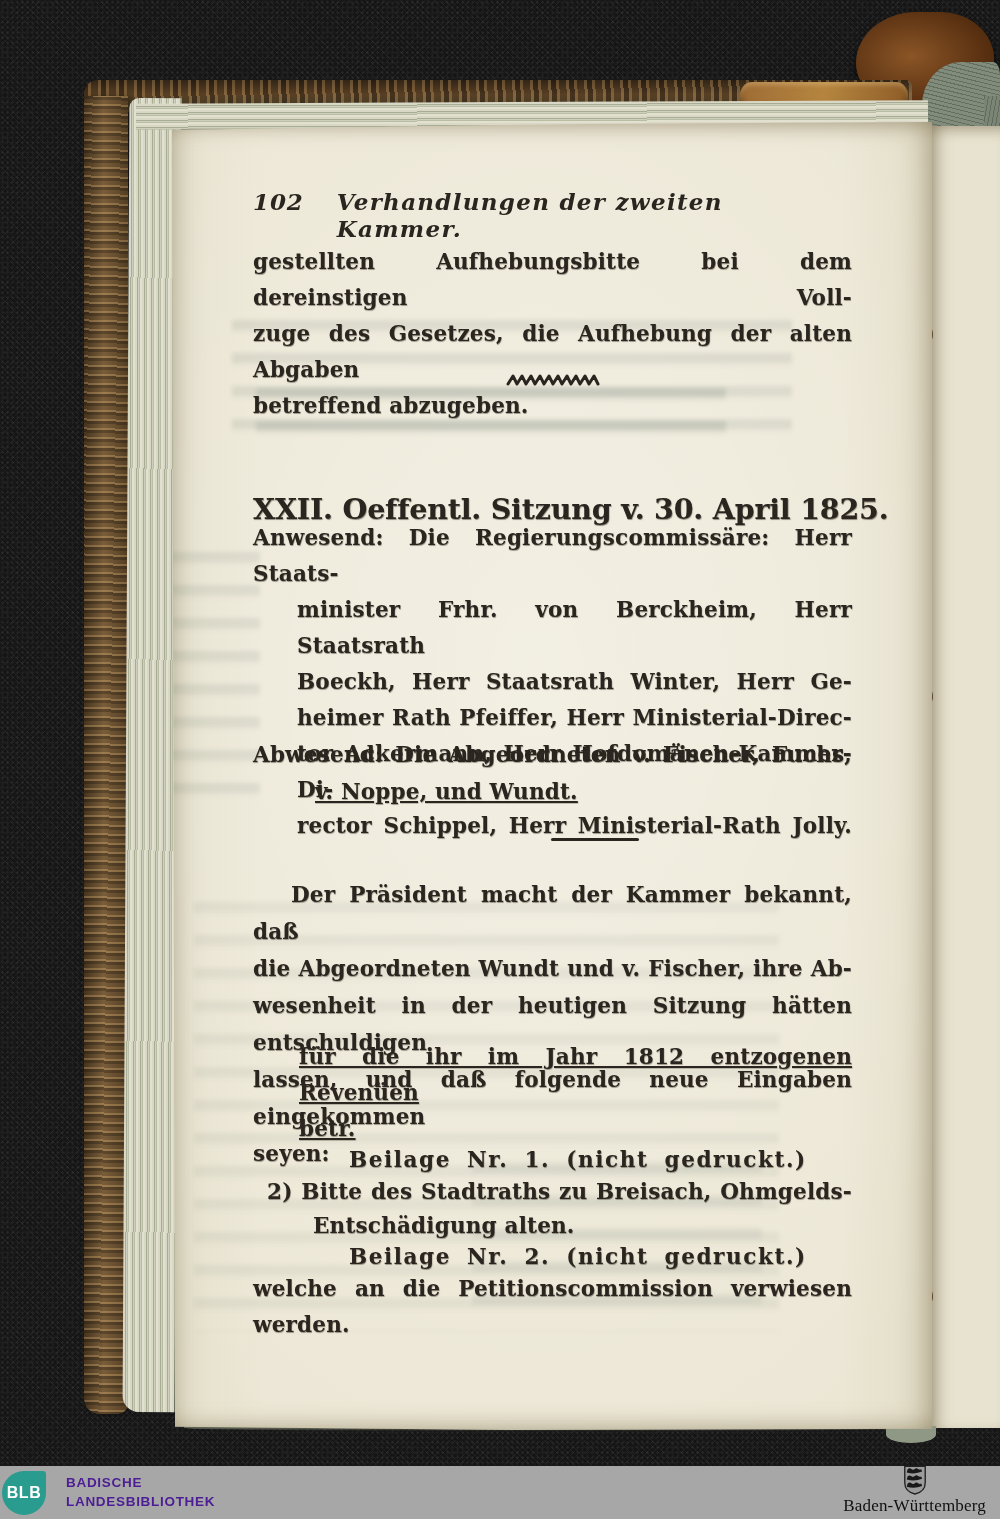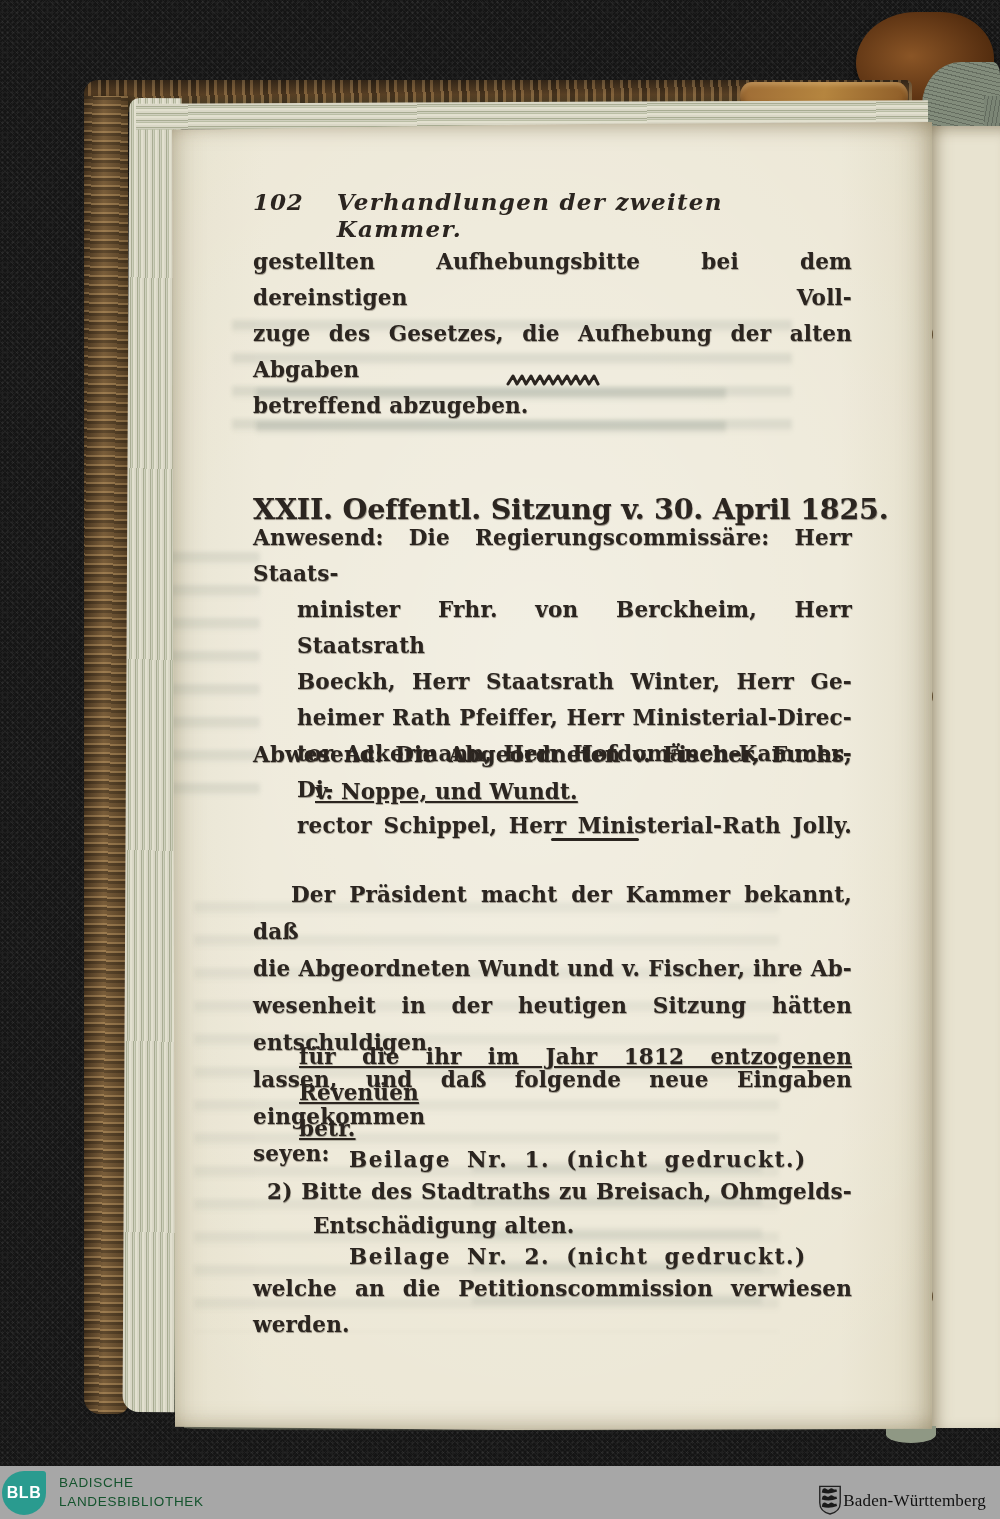--- a/index.html
+++ b/index.html
@@ -77,22 +77,22 @@
   .b5{left:84px;top:266px;width:470px;height:60px;opacity:.42;}
   .b2{left:-4px;top:430px;width:92px;height:260px;opacity:.3;}
   .b3{left:22px;top:780px;width:585px;height:430px;opacity:.2;}
   .b4{left:300px;top:1040px;width:290px;height:150px;opacity:.24;}
 
   
   .footer{left:0;top:1466px;width:1000px;height:53px;background:#a7a7a7;display:flex;align-items:center;
     font-family:"Liberation Sans",sans-serif;}
   .blb-logo{width:44px;height:44px;margin-left:2px;background:#2a9b8f;border-radius:50% 3px 50% 50%;
     display:flex;align-items:center;justify-content:center;color:#fff;font-weight:700;font-size:16px;letter-spacing:.5px;}
-  .lib-name{margin-left:13px;font-weight:400;font-size:13.5px;line-height:1.4;color:#14532d;letter-spacing:.7px;}
-  .bw-group{position:absolute;right:14px;bottom:3px;display:flex;flex-direction:row;align-items:center;}
+  .lib-name{margin-left:20px;font-weight:700;font-size:13.5px;line-height:1.4;color:#4c1d95;letter-spacing:.7px;}
+  .bw-group{position:absolute;right:14px;bottom:3px;display:flex;flex-direction:column;align-items:center;}
   .bw-label{font-family:"Liberation Serif",serif;font-size:17px;color:#101010;letter-spacing:.2px;}
   .crest{width:26px;height:30px;margin-bottom:1px;}
 </style>
 </head>
 <body>
 
 <div class="stage">
 
   <div class="abs leather-knob"></div>
   <div class="abs cloth"></div>

